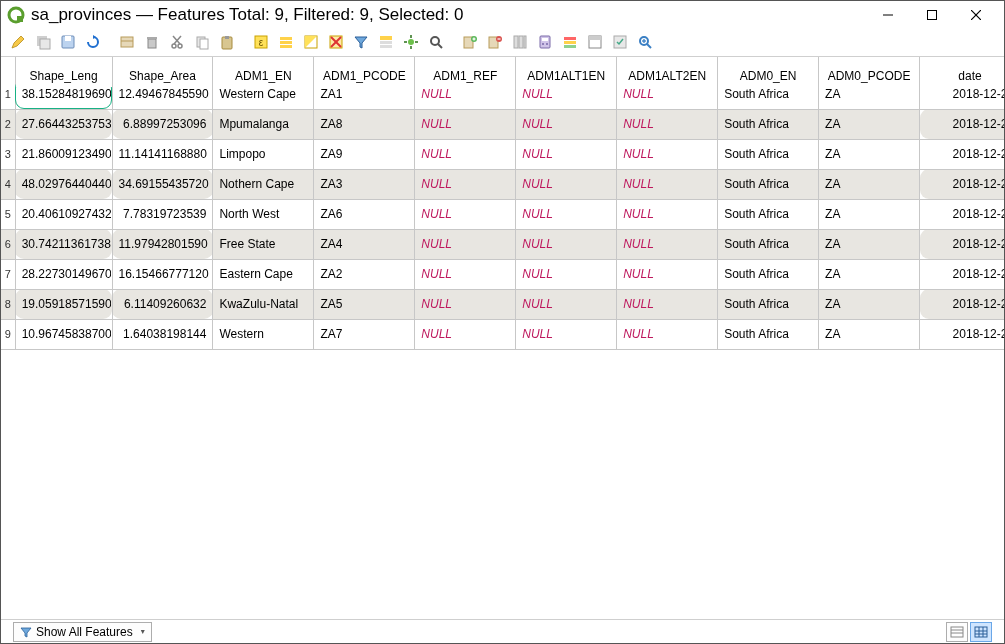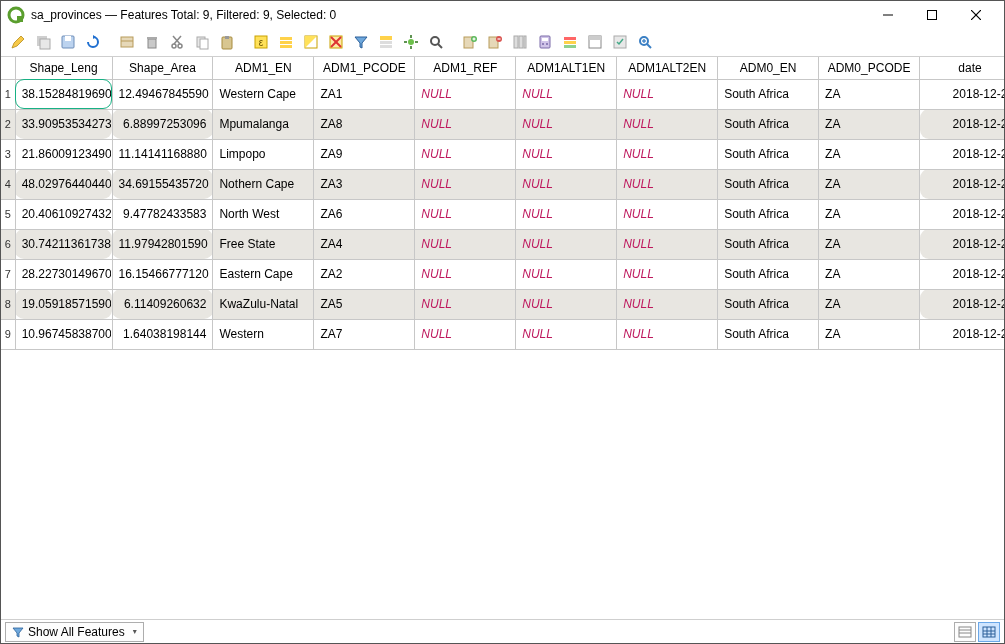--- a/index.html
+++ b/index.html
@@ -23,21 +23,21 @@
   .titlebar {
     display: flex; align-items: center;
     height: 28px;
     padding: 0 6px;
     background: #fff;
   }
   .titlebar .app-icon {
     width: 18px; height: 18px; margin-right: 6px;
     display:flex;align-items:center;justify-content:center;
   }
-  .titlebar .title { flex: 0 0 auto; font-size: 12px; }
+  .titlebar .title { flex: 0 0 auto; font-size: 17px; }
   .titlebar .spacer { flex: 1; }
   .winbtn {
     width: 44px; height: 28px;
     display:flex;align-items:center;justify-content:center;
     font-family: "Segoe UI Symbol", sans-serif;
     font-size: 11px;
   }
   
   .toolbar {
     height: 28px;
@@ -74,21 +74,21 @@
     white-space:nowrap;
     text-overflow:clip;
     font-size:12px;
     vertical-align:middle;
   }
   th {
     background:#fff;
     font-weight:400;
     text-align:center;
     height:22px;
-    position:sticky; top:0;
+    position:sticky; top:8px;
     border-top:none;
   }
   th.corner, td.rowhdr {
     width:14px; min-width:14px;
     text-align:center;
     font-size:11px;
     color:#333;
     padding:0;
     background:#fff;
   }
@@ -113,21 +113,21 @@
   col.c-adm0en{width:100px}
   col.c-adm0pc{width:100px}
   col.c-date{width:100px}
 
   
   
   .statusbar {
     height: 24px;
     border-top:1px solid #cfcfcf;
     display:flex; align-items:center;
-    padding:0 4px;
+    padding:0 12px;
     gap:4px;
     background:#fff;
   }
   .filterbtn {
     display:flex;align-items:center;gap:4px;
     border:1px solid #adadad;
     padding:1px 6px;
     font-size:12px;
     background:#fdfdfd;
     height:20px;
@@ -387,21 +387,21 @@
             <td>ZA1</td>
             <td class="null">NULL</td>
             <td class="null">NULL</td>
             <td class="null">NULL</td>
             <td>South Africa</td>
             <td>ZA</td>
             <td class="num">2018-12-27</td>
           </tr>
           <tr class="even">
             <td class="rowhdr">2</td>
-            <td class="num">33.90953534273</td>
+            <td class="num">27.66443253753</td>
             <td class="num">6.88997253096</td>
             <td>Mpumalanga</td>
             <td>ZA8</td>
             <td class="null">NULL</td>
             <td class="null">NULL</td>
             <td class="null">NULL</td>
             <td>South Africa</td>
             <td>ZA</td>
             <td class="num">2018-12-27</td>
           </tr>
@@ -427,21 +427,21 @@
             <td class="null">NULL</td>
             <td class="null">NULL</td>
             <td class="null">NULL</td>
             <td>South Africa</td>
             <td>ZA</td>
             <td class="num">2018-12-27</td>
           </tr>
           <tr>
             <td class="rowhdr">5</td>
             <td class="num">20.40610927432</td>
-            <td class="num">9.47782433583</td>
+            <td class="num">7.78319723539</td>
             <td>North West</td>
             <td>ZA6</td>
             <td class="null">NULL</td>
             <td class="null">NULL</td>
             <td class="null">NULL</td>
             <td>South Africa</td>
             <td>ZA</td>
             <td class="num">2018-12-27</td>
           </tr>
           <tr class="even">

